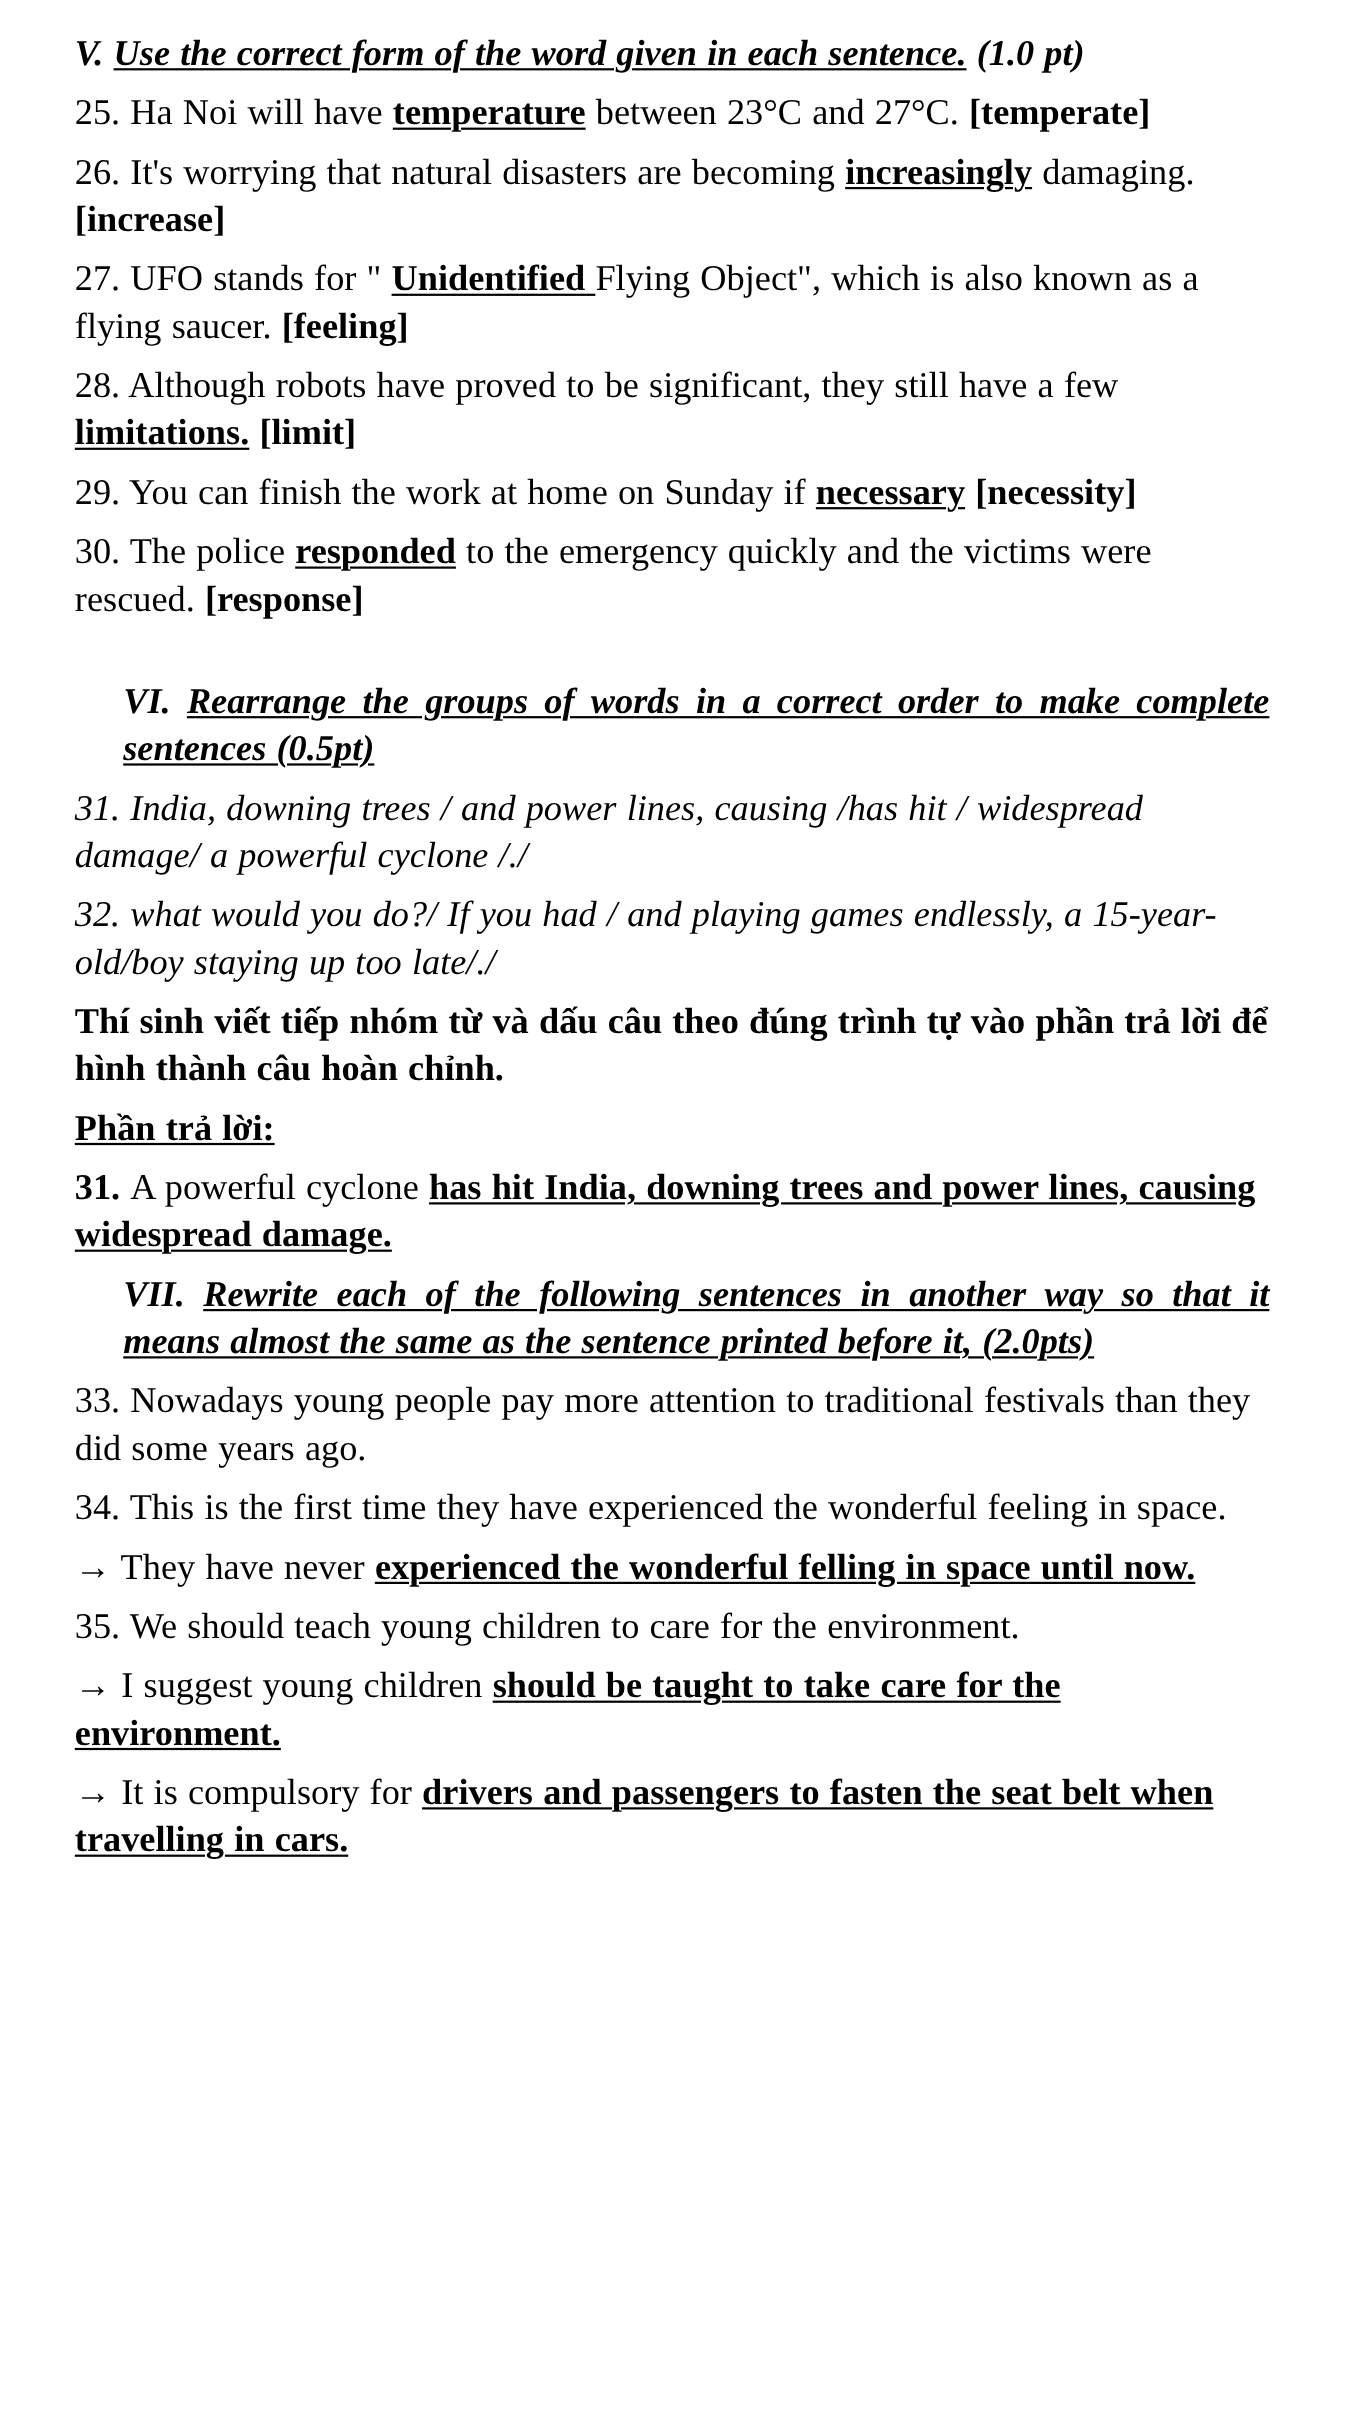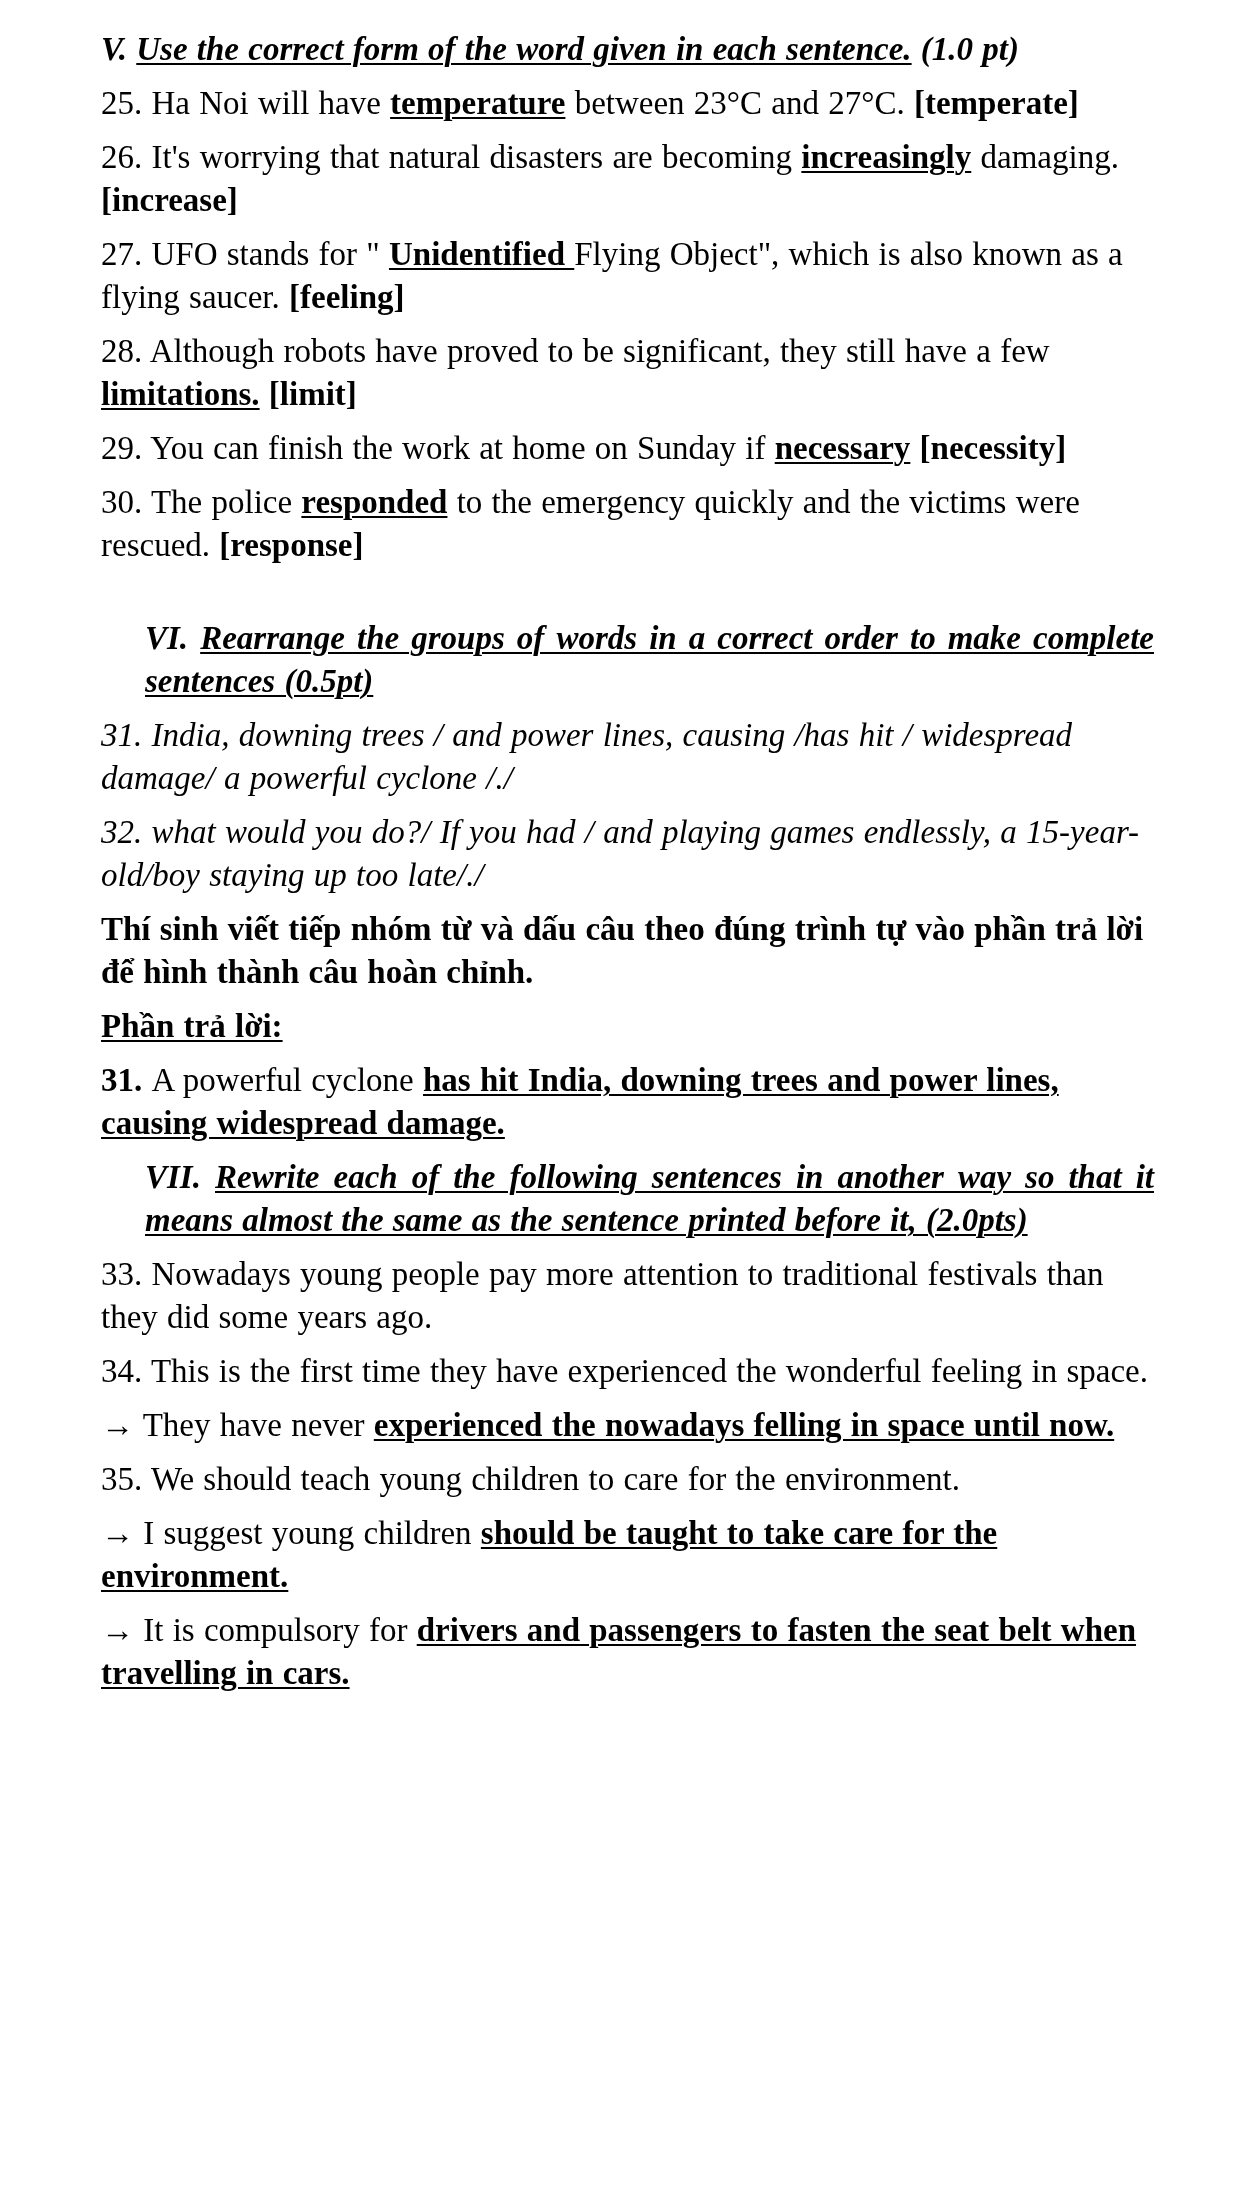--- a/index.html
+++ b/index.html
@@ -10,21 +10,21 @@
   body {
     width: 1242px;
     min-height: 2208px;
     font-family: "Liberation Serif", "DejaVu Serif", serif;
     color: #000000;
   }
   .page {
     box-sizing: border-box;
     width: 1242px;
     min-height: 2208px;
-    padding: 28px 88px 30px 101px;
+    padding: 28px 88px 30px 68px;
     background: #ffffff;
   }
   .para {
     margin: 0 0 11px 0;
     font-size: 33px;
     line-height: 43px;
     text-align: left;
     word-spacing: 1px;
   }
   .para.justify { text-align: justify; margin-left: 44px; }
@@ -47,18 +47,18 @@
       <p class="para"><span>30. The police </span><span class="b u">responded</span><span> to the emergency quickly and the victims were rescued. </span><span class="b">[response]</span></p>
       <p class="para justify section-gap"><span class="b i">VI. </span><span class="b i u">Rearrange the groups of words in a correct order to make complete sentences (0.5pt)</span></p>
       <p class="para"><span class="i">31. India, downing trees / and power lines, causing /has hit / widespread damage/ a powerful cyclone /./</span></p>
       <p class="para"><span class="i">32. what would you do?/ If you had / and playing games endlessly, a 15-year-old/boy staying up too late/./</span></p>
       <p class="para"><span class="b">Thí sinh viết tiếp nhóm từ và dấu câu theo đúng trình tự vào phần trả lời để hình thành câu hoàn chỉnh.</span></p>
       <p class="para"><span class="b u">Phần trả lời:</span></p>
       <p class="para"><span class="b">31. </span><span>A powerful cyclone </span><span class="b u">has hit India, downing trees and power lines, causing widespread damage.</span></p>
       <p class="para justify"><span class="b i">VII. </span><span class="b i u">Rewrite each of the following sentences in another way so that it means almost the same as the sentence printed before it, (2.0pts)</span></p>
       <p class="para"><span>33. Nowadays young people pay more attention to traditional festivals than they did some years ago.</span></p>
       <p class="para"><span>34. This is the first time they have experienced the wonderful feeling in space.</span></p>
-      <p class="para"><span>→ They have never </span><span class="b u">experienced the nowadays felling in space until now.</span></p>
+      <p class="para"><span>→ They have never </span><span class="b u">experienced the wonderful felling in space until now.</span></p>
       <p class="para"><span>35. We should teach young children to care for the environment.</span></p>
       <p class="para"><span>→ I suggest young children </span><span class="b u">should be taught to take care for the environment.</span></p>
       <p class="para"><span>→ It is compulsory for </span><span class="b u">drivers and passengers to fasten the seat belt when travelling in cars.</span></p>
     </div>
 </div>
 
 </body></html>

